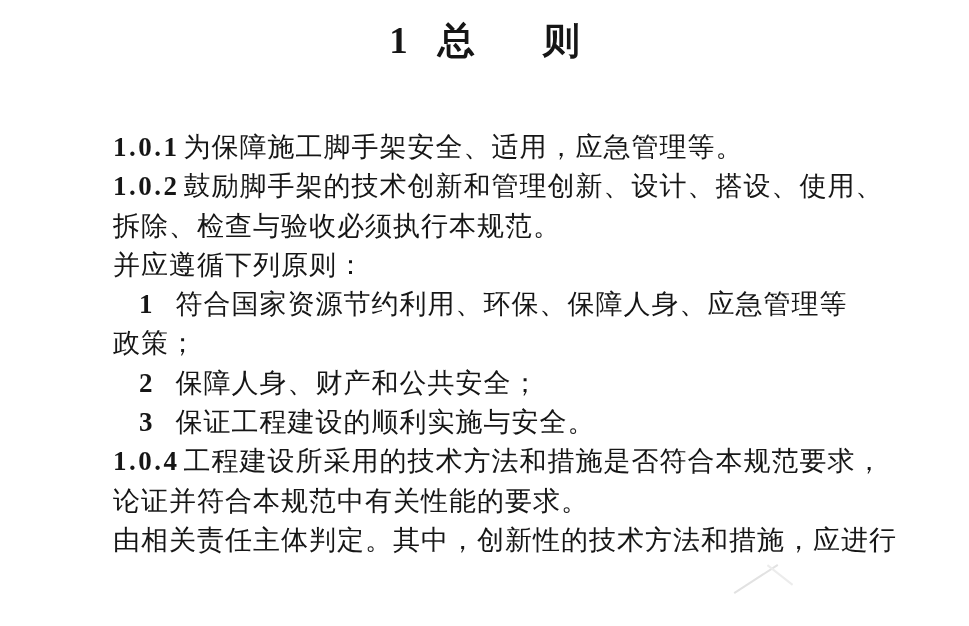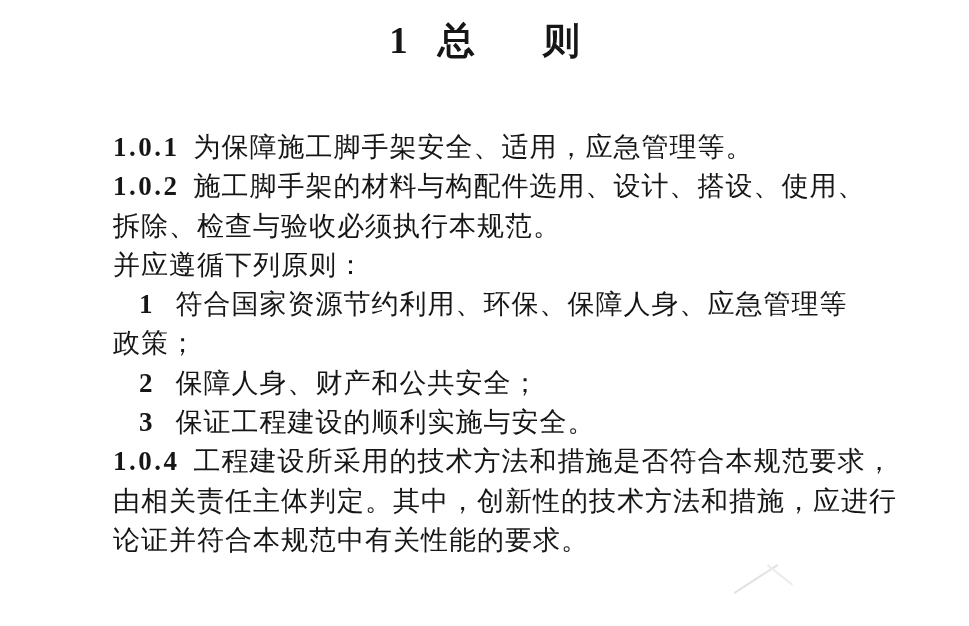--- a/index.html
+++ b/index.html
@@ -41,21 +41,21 @@
   .line {
     height: 39.3px;
     line-height: 39.3px;
     font-size: 27px;
     letter-spacing: 1px;
     white-space: nowrap;
   }
   .line .num {
     font-weight: bold;
     letter-spacing: 2.5px;
-    margin-right: 14px;
+    margin-right: 4px;
   }
   .line.sub { padding-left: 26px; }
   .line.sub .num {
     letter-spacing: 0;
     margin-right: 23px;
   }
 
   
   .watermark {
     position: absolute;
@@ -95,21 +95,21 @@
     <span class="t-word2">则</span>
   </h1>
 
   <div class="doc-body">
 
     <div class="line sec">
       <span class="num">1.0.1</span><span class="txt">为保障施工脚手架安全、适用，应急管理等。</span>
     </div>
 
     <div class="line sec">
-      <span class="num">1.0.2</span><span class="txt">施工脚手架的材料与构配件选用、设计、搭设、使用、</span>
+      <span class="num">1.0.2</span><span class="txt">鼓励脚手架的技术创新和管理创新、设计、搭设、使用、</span>
     </div>
 
     <div class="line cont">
       <span class="txt">拆除、检查与验收必须执行本规范。</span>
     </div>
 
 
     <div class="line cont">
       <span class="txt">并应遵循下列原则：</span>
     </div>
@@ -128,25 +128,25 @@
 
     <div class="line sub">
       <span class="num">3</span><span class="txt">保证工程建设的顺利实施与安全。</span>
     </div>
 
     <div class="line sec">
       <span class="num">1.0.4</span><span class="txt">工程建设所采用的技术方法和措施是否符合本规范要求，</span>
     </div>
 
     <div class="line cont">
-      <span class="txt">由相关责任主体判定。其中，创新性的技术方法和措施，应进行</span>
+      <span class="txt">论证并符合本规范中有关性能的要求。</span>
     </div>
 
     <div class="line cont">
-      <span class="txt">论证并符合本规范中有关性能的要求。</span>
+      <span class="txt">由相关责任主体判定。其中，创新性的技术方法和措施，应进行</span>
     </div>
 
   </div>
 
   <div class="watermark">
     <span class="wm-left"></span>
     <span class="wm-right"></span>
   </div>
 
 </div>

